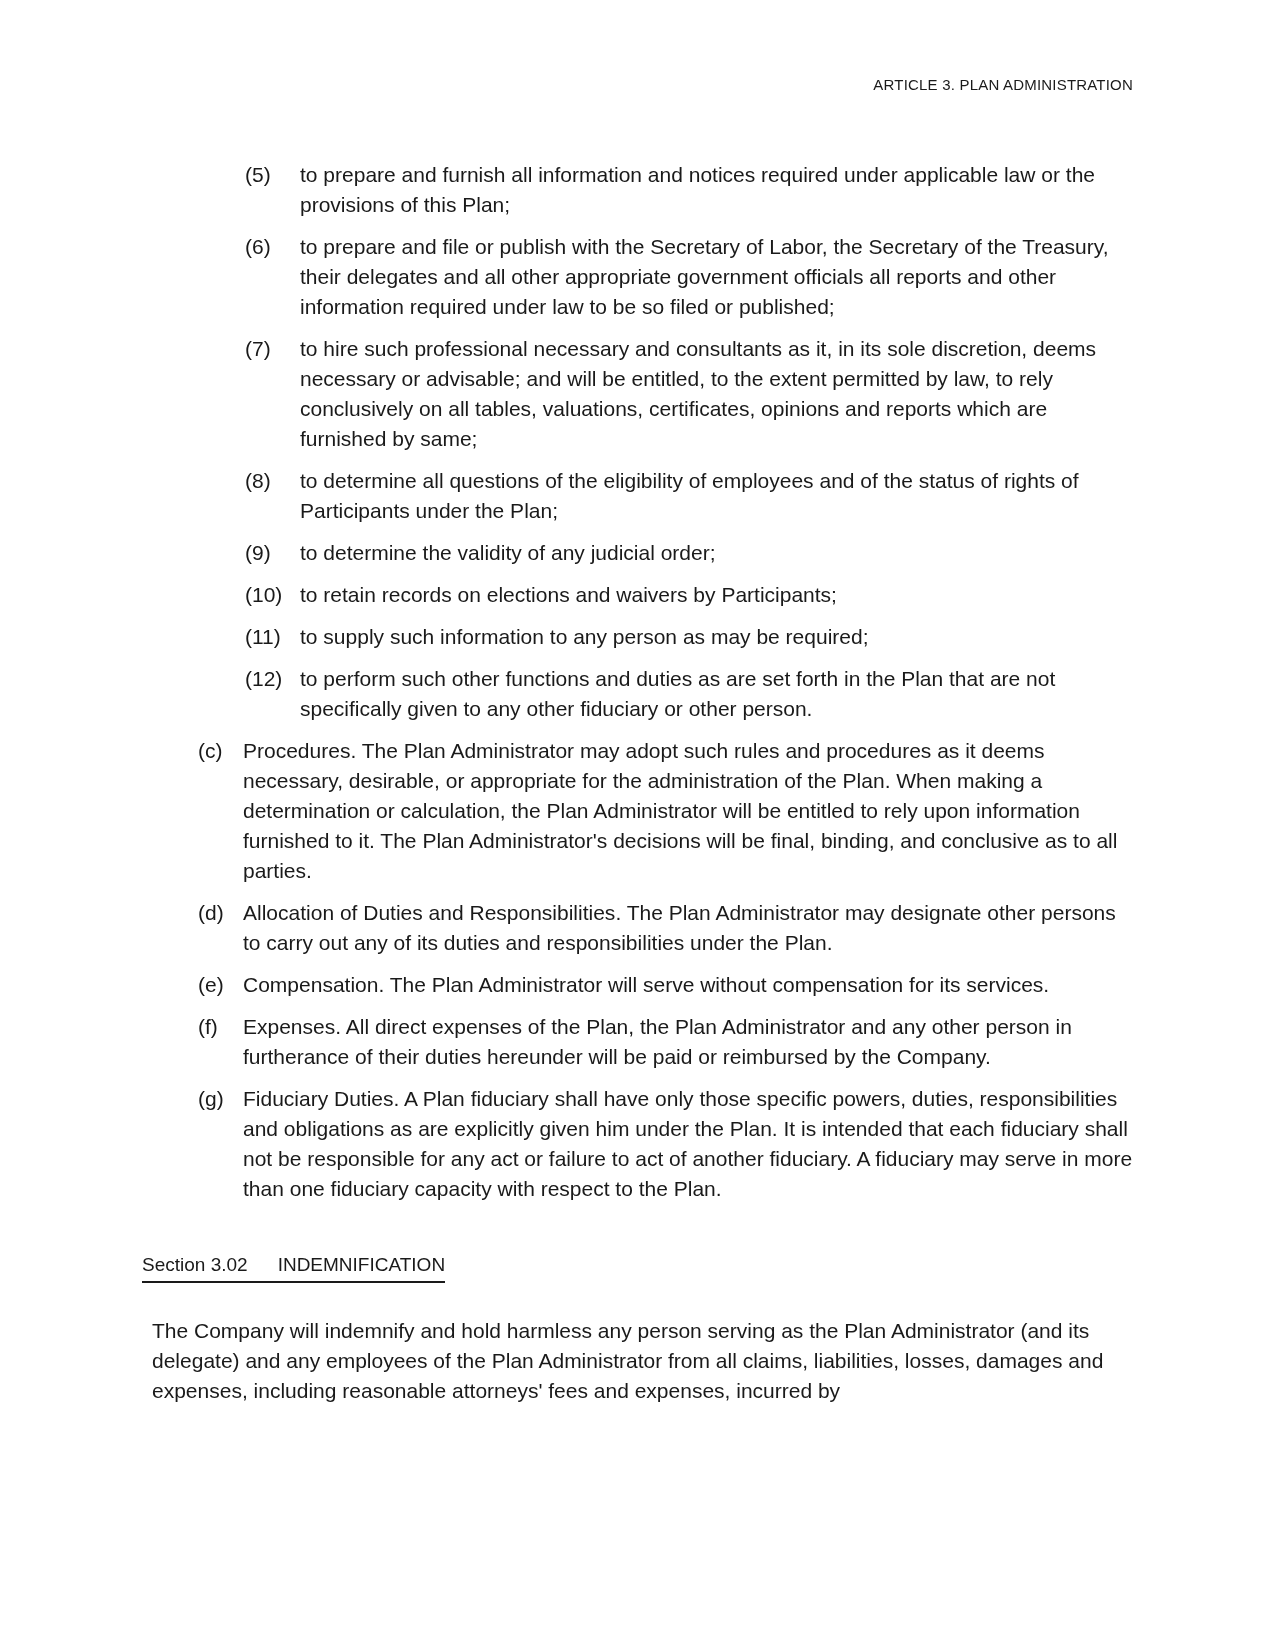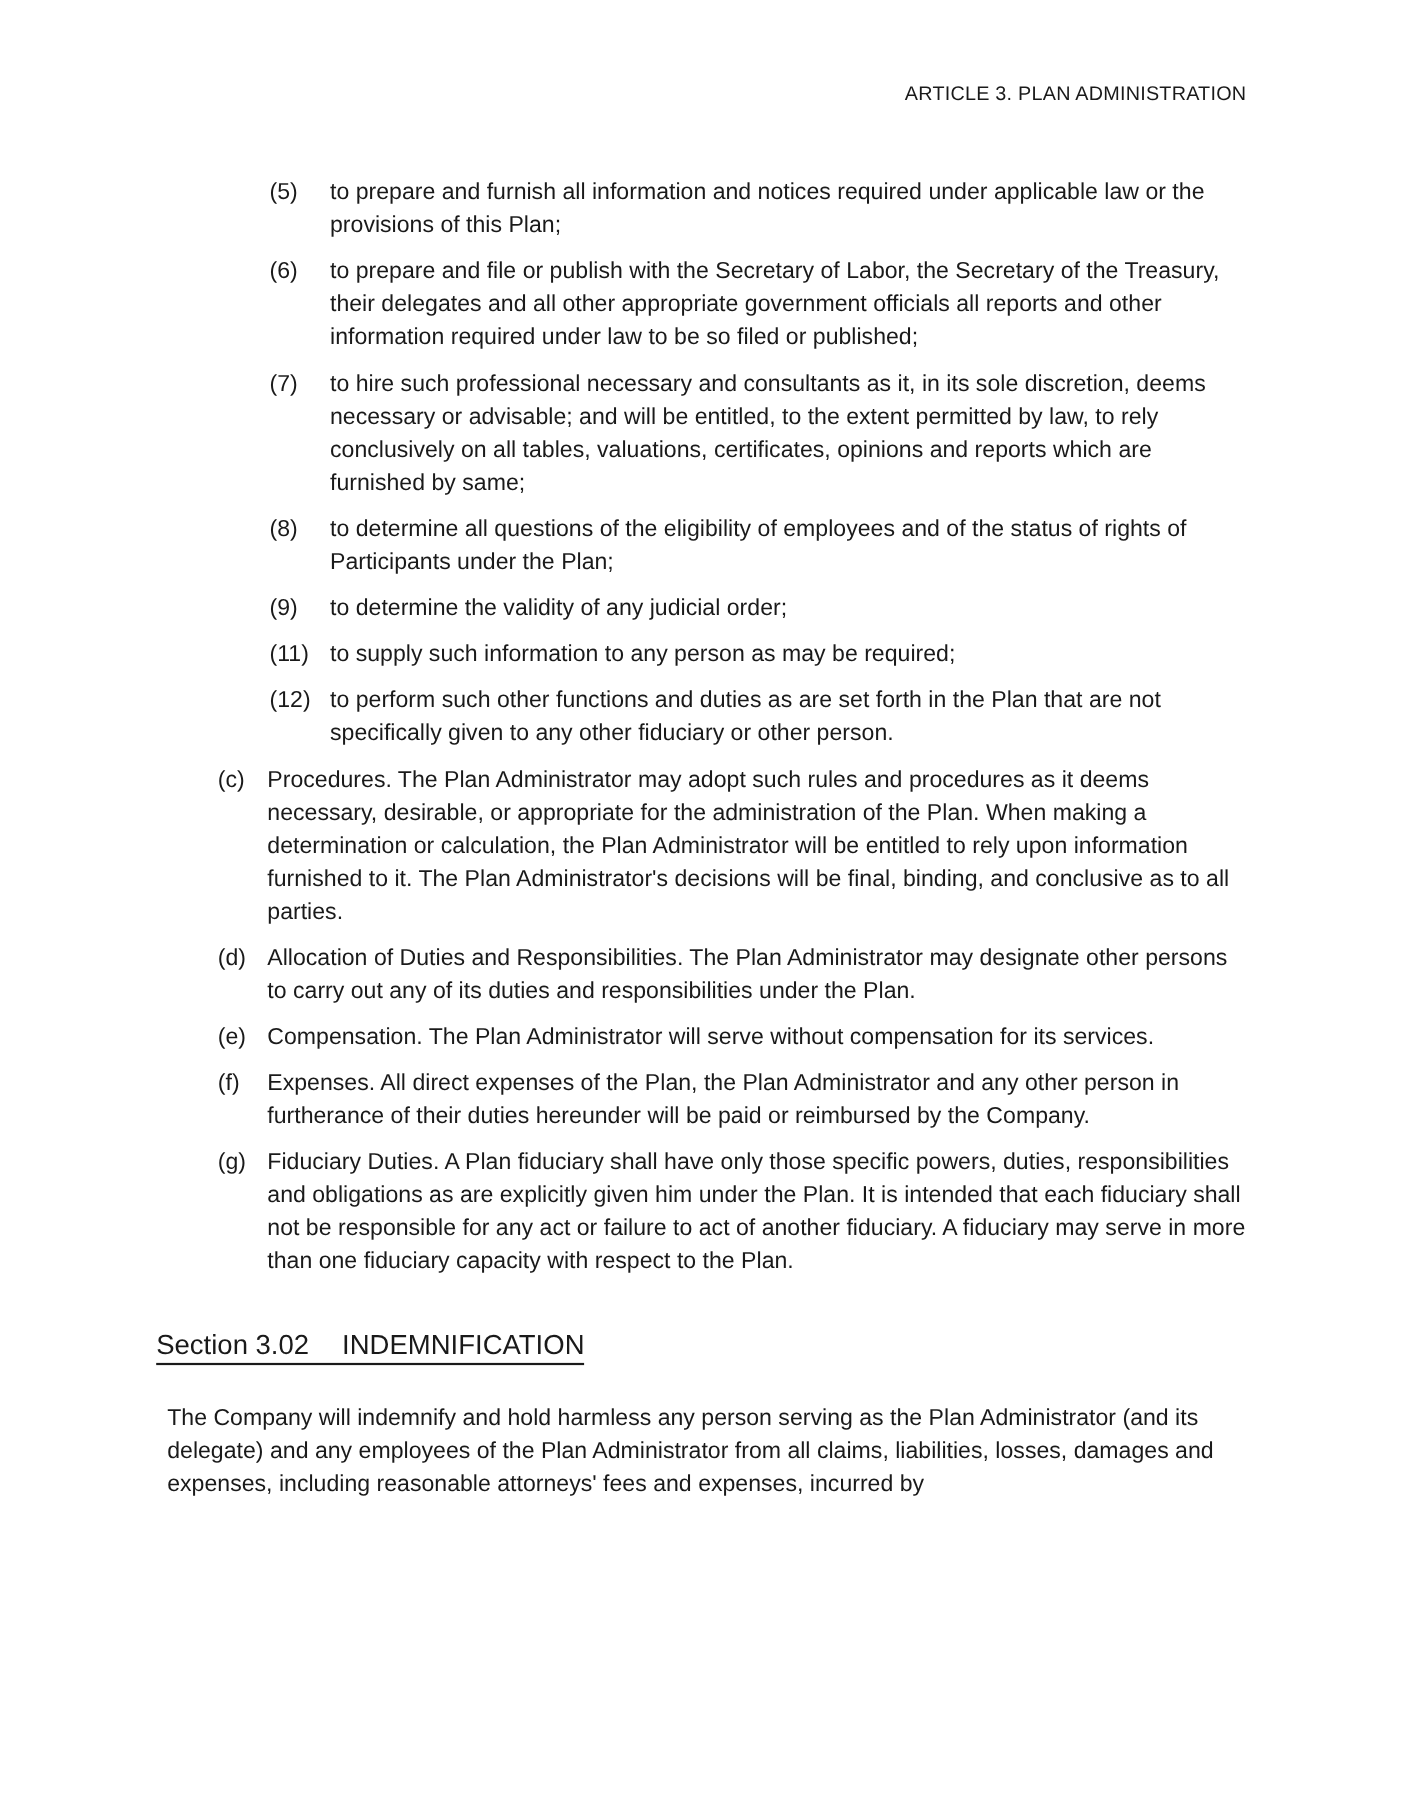--- a/index.html
+++ b/index.html
@@ -12,21 +12,21 @@
     box-sizing:border-box;
     padding:70px 142px 0 142px;
     font-family:"Liberation Sans", sans-serif;
     font-size:21px;
     line-height:30px;
     color:#1a1a1a;
     overflow:hidden;
   }
   .doc-header {
     text-align:right;
-    font-size:18px;
+    font-size:15px;
     letter-spacing:0.2px;
   }
   .content { margin-top:60px; }
 
   .num-item {
     position:relative;
     padding-left:158px;
     margin-bottom:12px;
   }
   .num-item .marker {
@@ -46,21 +46,21 @@
     top:0;
   }
 
   .u {
     text-underline-offset:3px;
   }
 
   .section-heading {
     margin-top:46px;
     margin-bottom:33px;
-    font-size:25px;
+    font-size:19px;
   }
   .sec-inner {
     display:inline-block;
     border-bottom:2px solid #1a1a1a;
     padding-bottom:1px;
   }
   .sec-gap {
     display:inline-block;
     width:30px;
   }
@@ -104,20 +104,24 @@
     </div>
     <div class="num-item">
       <span class="marker">(8)</span>
       <span>to determine all questions of the eligibility of employees and of the status of rights of Participants under the Plan;</span>
     </div>
     <div class="num-item">
       <span class="marker">(9)</span>
       <span>to determine the validity of any judicial order;</span>
     </div>
     <div class="num-item">
+      <span class="marker">(10)</span>
+      <span>to retain records on elections and waivers by Participants;</span>
+    </div>
+    <div class="num-item">
       <span class="marker">(11)</span>
       <span>to supply such information to any person as may be required;</span>
     </div>
     <div class="num-item">
       <span class="marker">(12)</span>
       <span>to perform such other functions and duties as are set forth in the Plan that are not specifically given to any other fiduciary or other person.</span>
     </div>
 
     <div class="let-item">
       <span class="marker">(c)</span>

